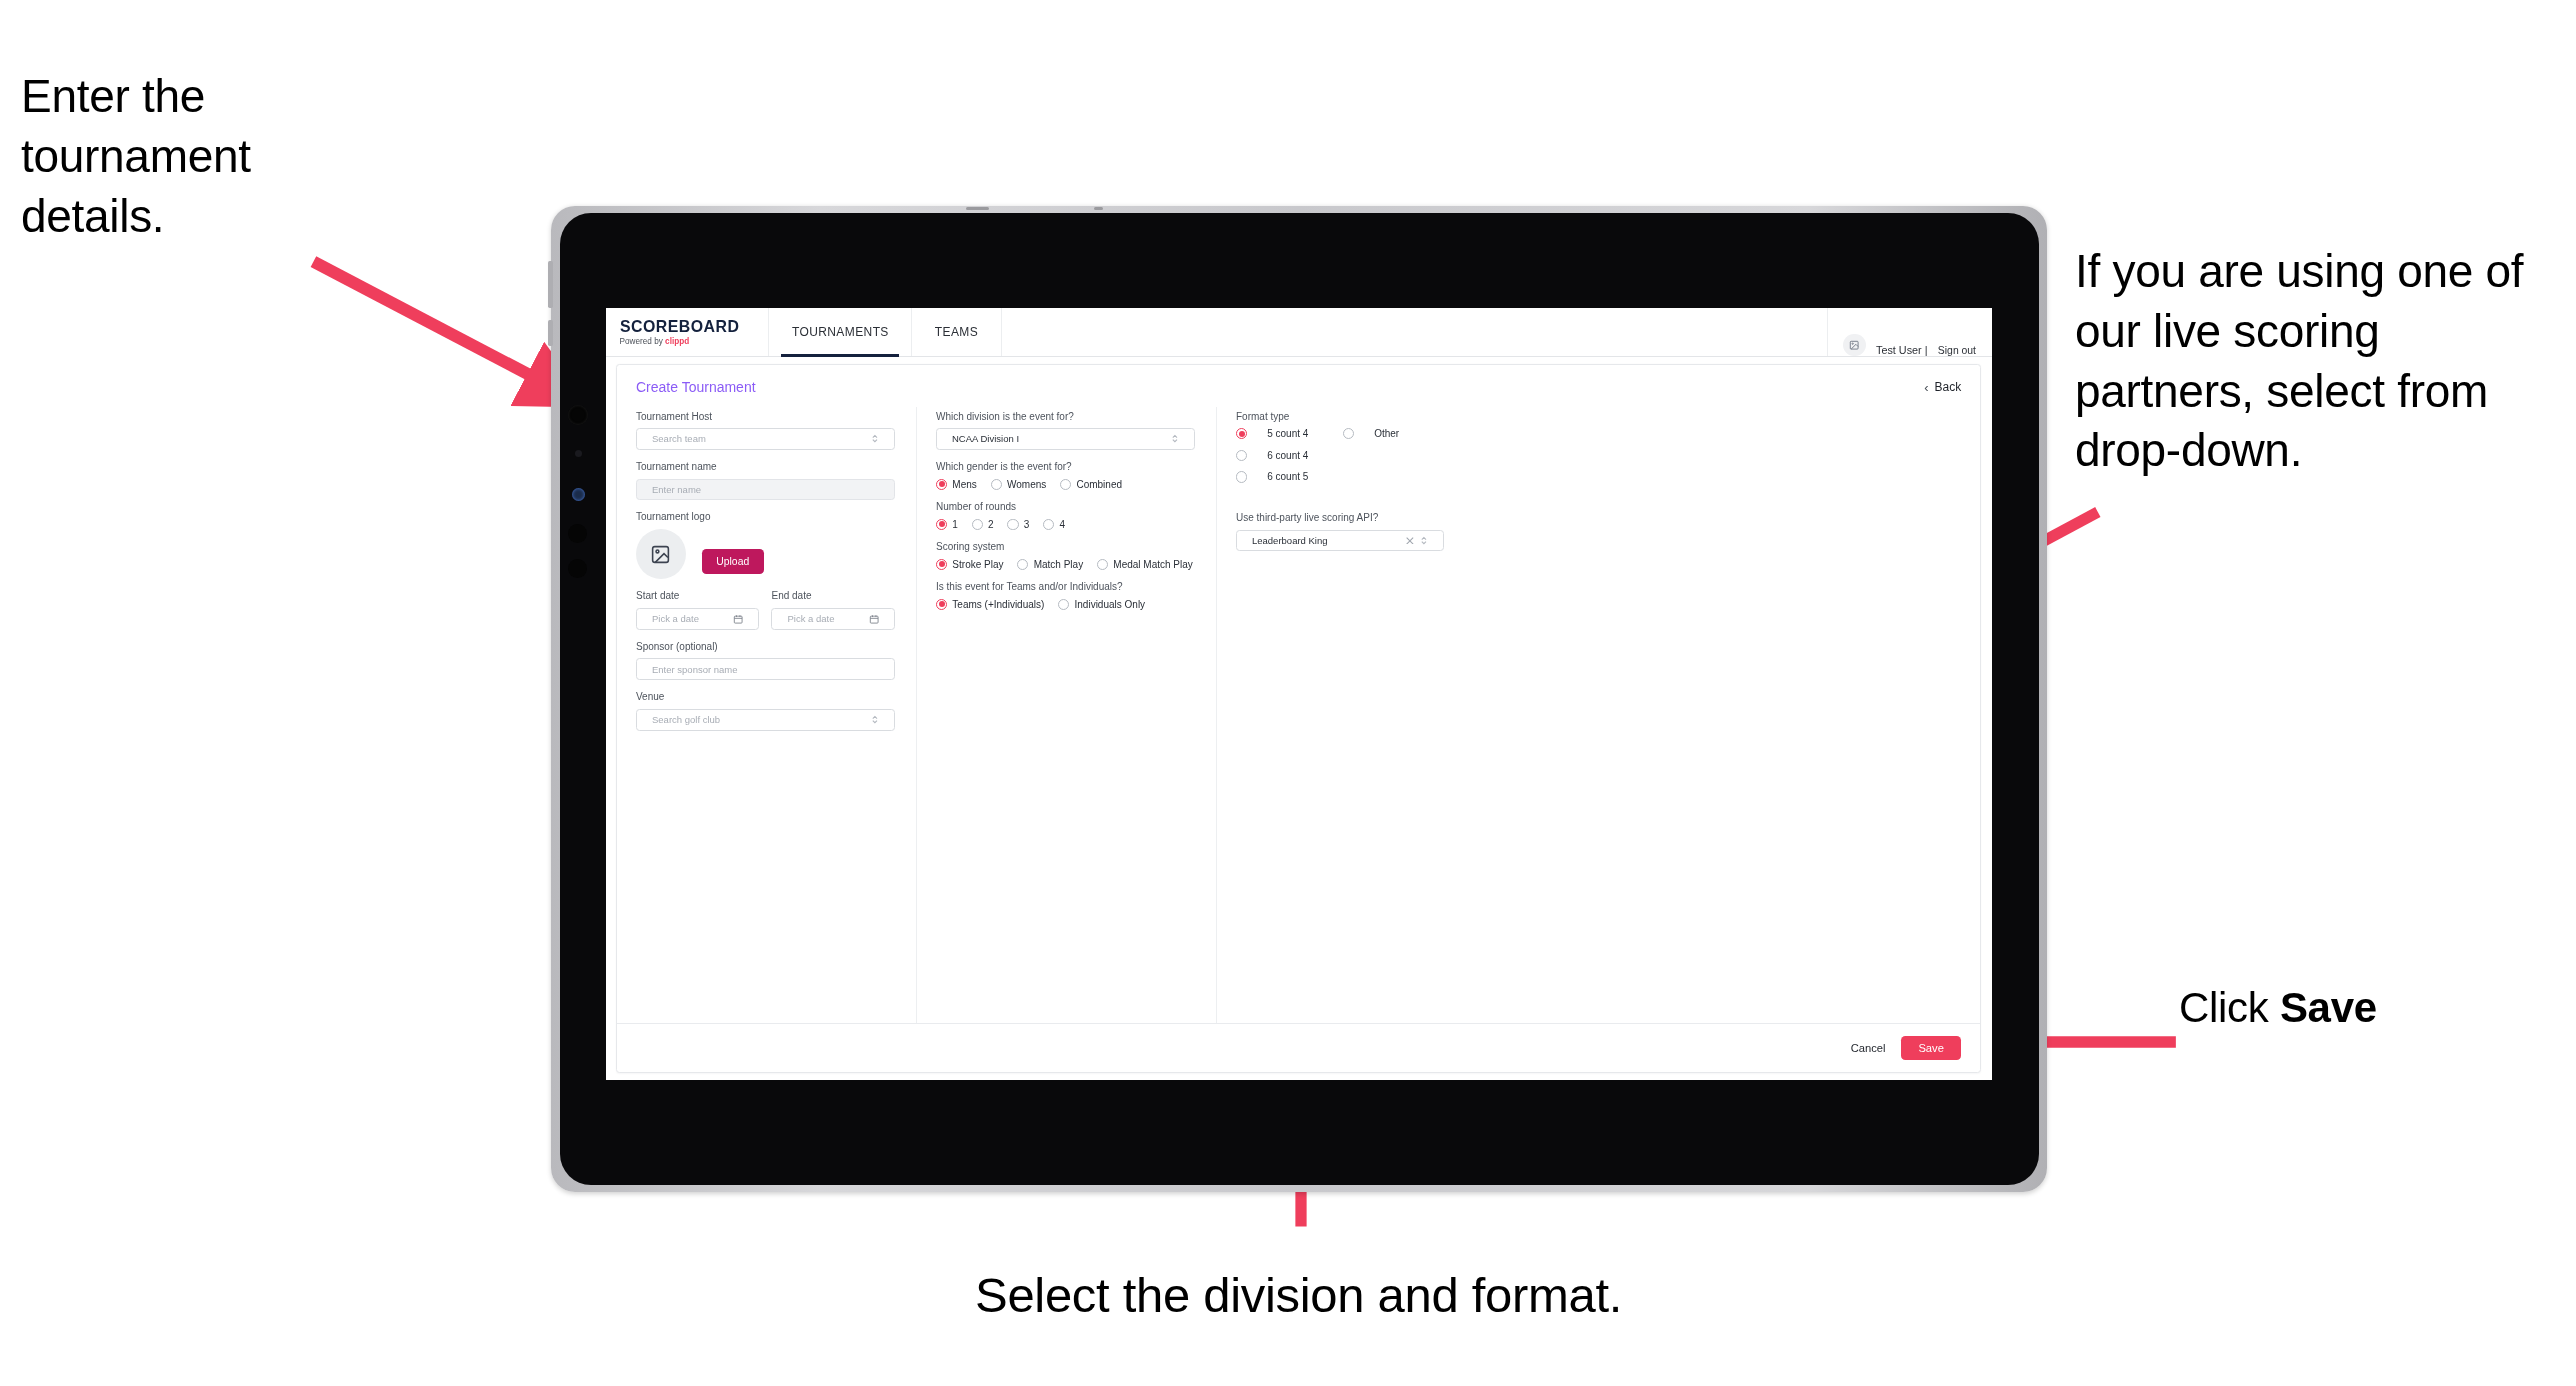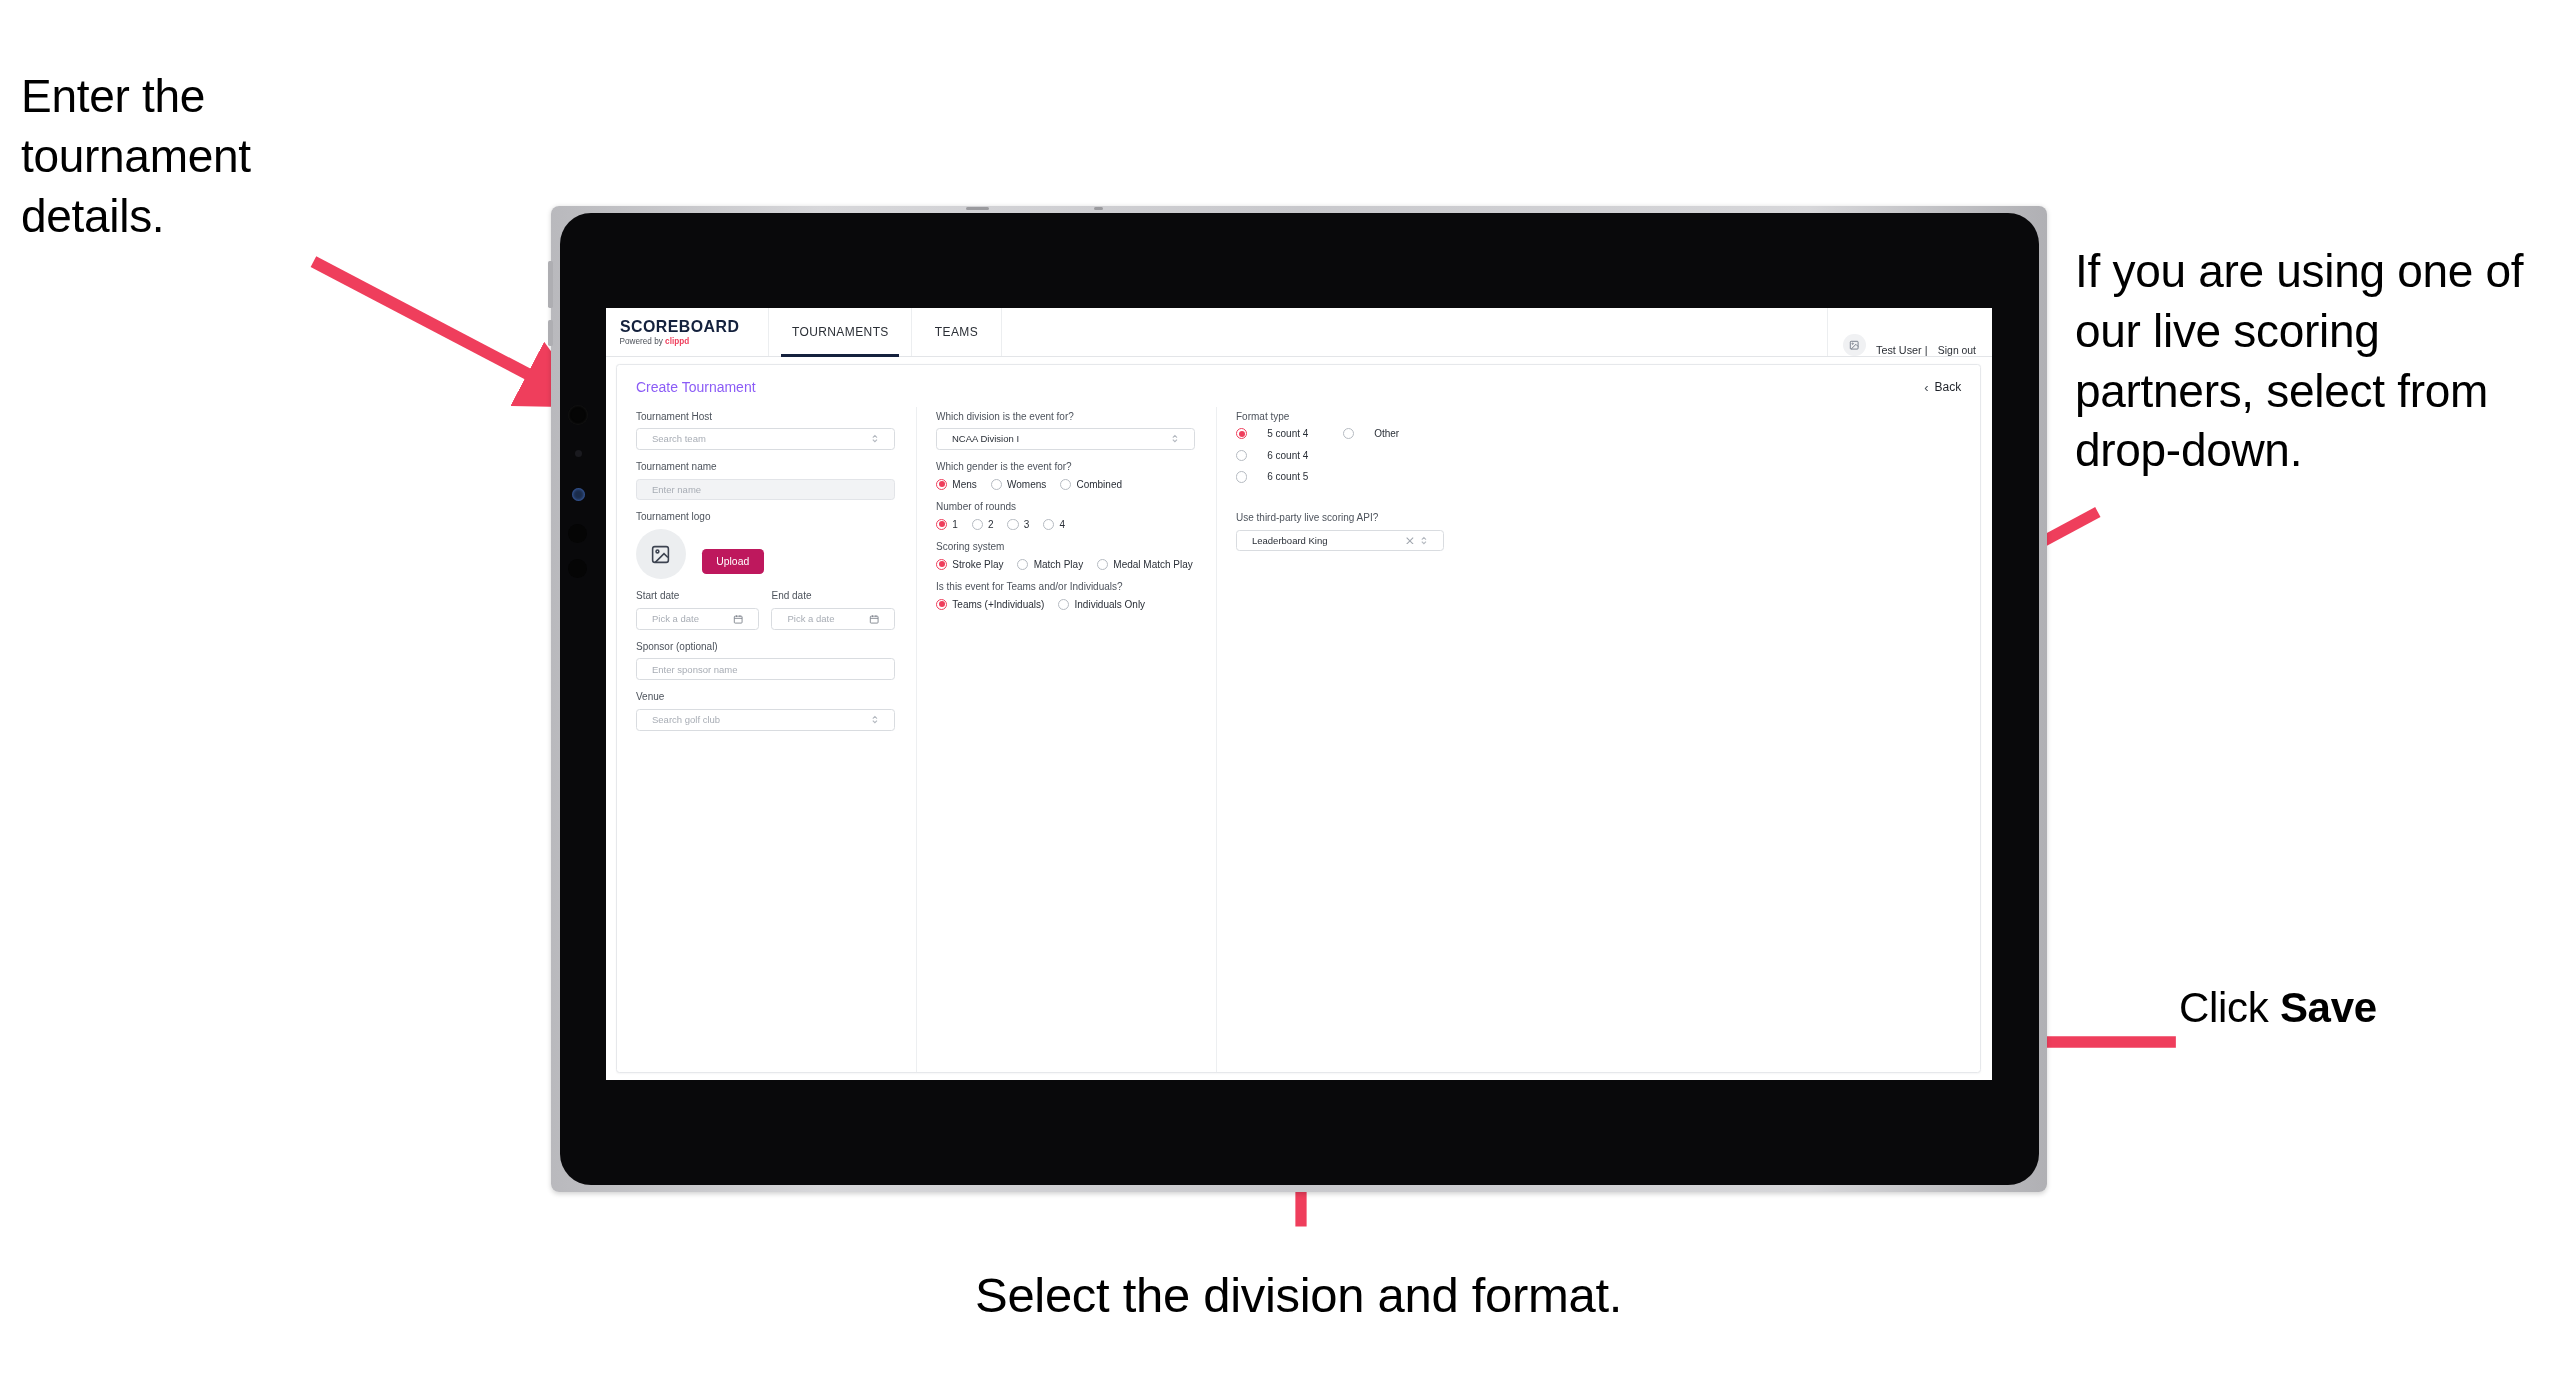--- a/index.html
+++ b/index.html
@@ -35,21 +35,21 @@
   .arrow { position: absolute; pointer-events: none; }
 
   
   #tablet {
     position: absolute;
     left: 551px;
     top: 206px;
     width: 1496px;
     height: 986px;
     background: linear-gradient(90deg,#b9b9bd 0%, #d7d7da 18%, #c8c8cc 50%, #d7d7da 84%, #b0b0b4 100%);
-    border-radius: 8px;
+    border-radius: 24px;
     box-shadow: 0 1.7px 5.2px rgba(0,0,0,0.18);
   }
   #tablet-screen {
     position: absolute;
     left: 8.6px; top: 7px;
     width: 1479px; height: 972px;
     background: #09090b;
     border-radius: 31px;
   }
   
@@ -576,20 +576,24 @@
                         <path d="M2 6.5L5 3.5L8 6.5"></path>
                         <path d="M2 9.5L5 12.5L8 9.5"></path>
                       </svg>
                   </span>
                 </div>
               </div>
 
             </div>
           </div>
 
+          <div id="card-foot">
+            <div id="cancel-btn">Cancel</div>
+            <div id="save-btn">Save</div>
+          </div>
 
         </div>
       </div>
 
     </div>
   </div>
 </div>
 
 
 </body></html>

